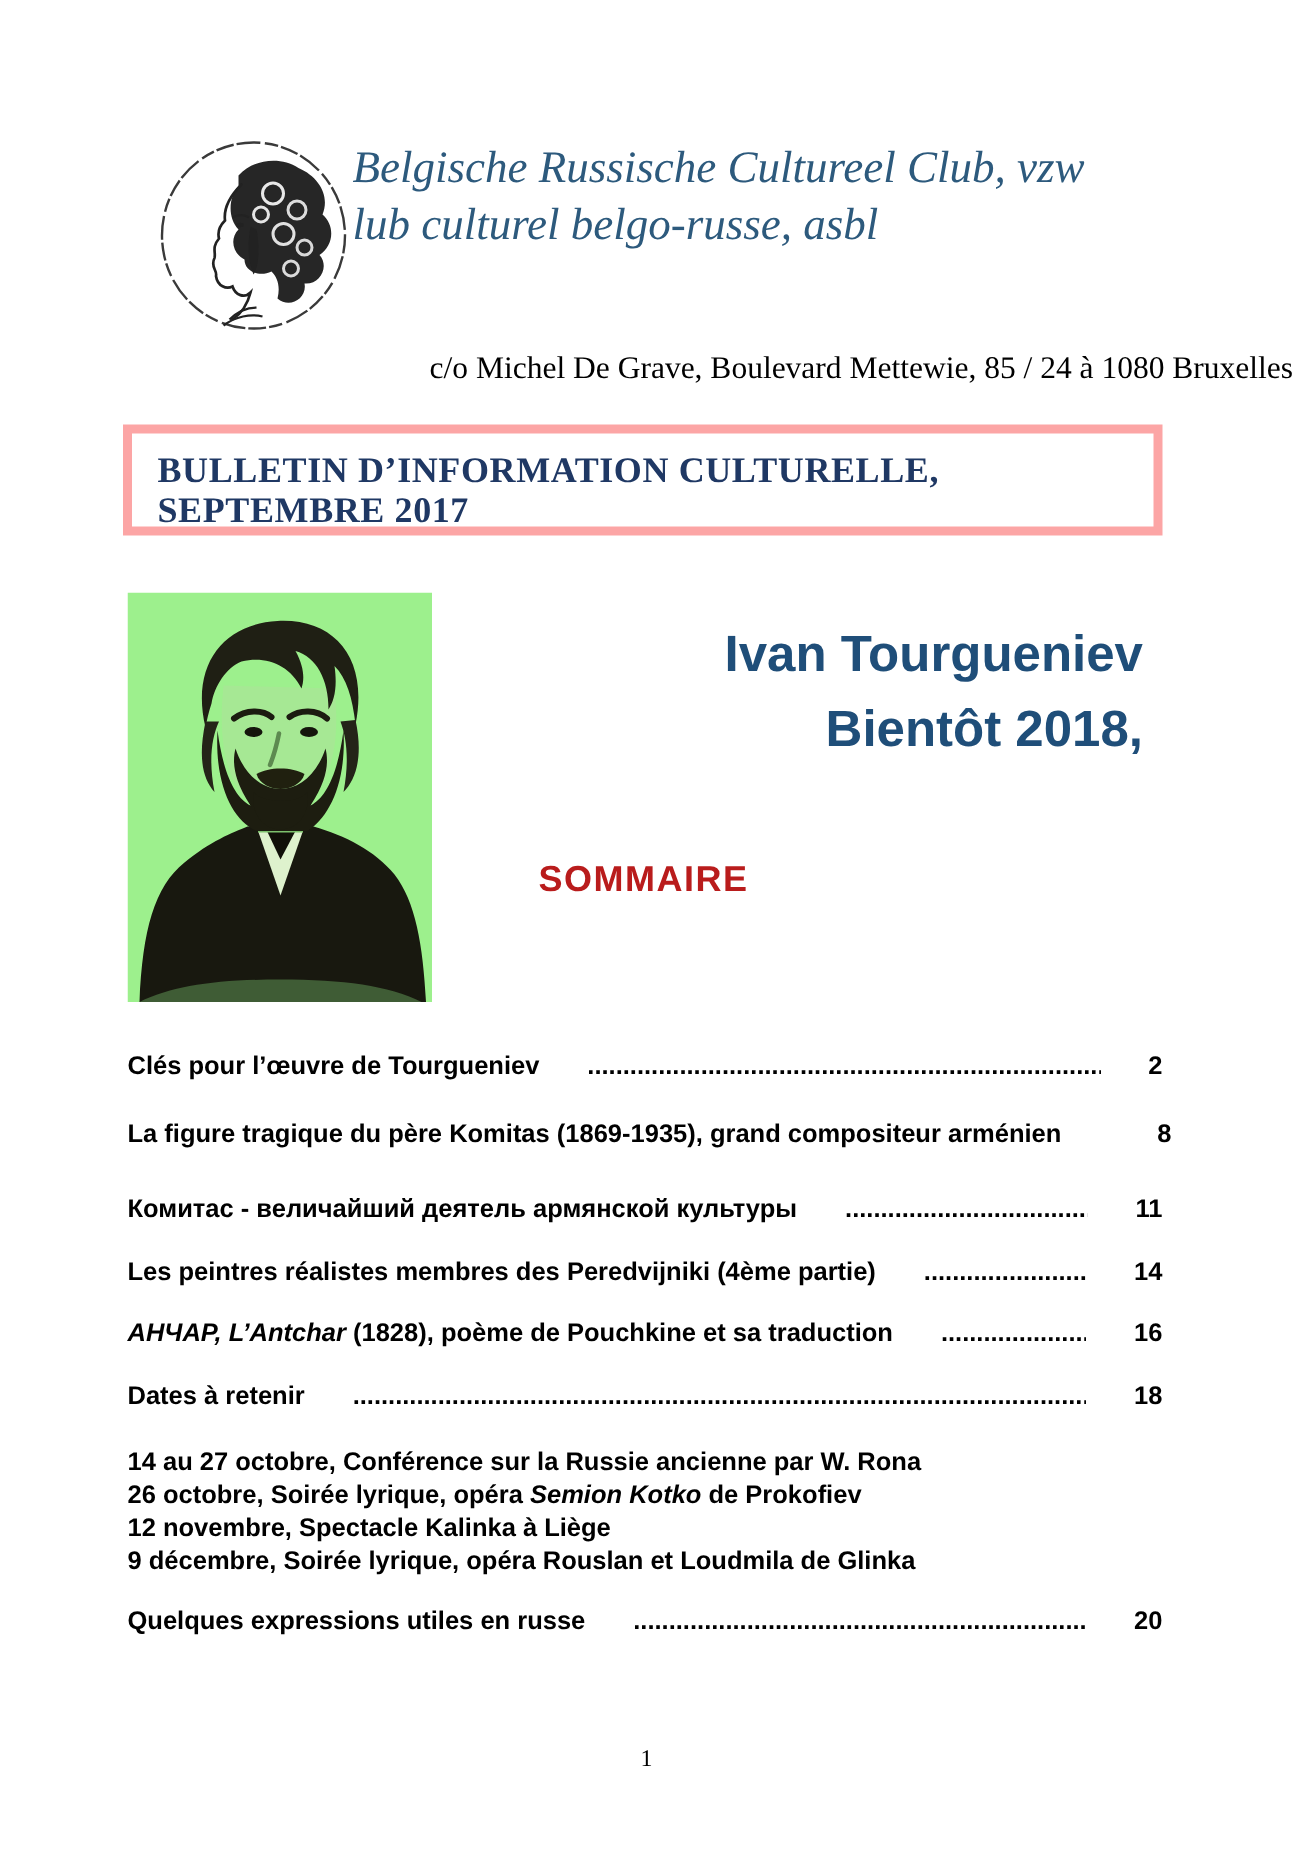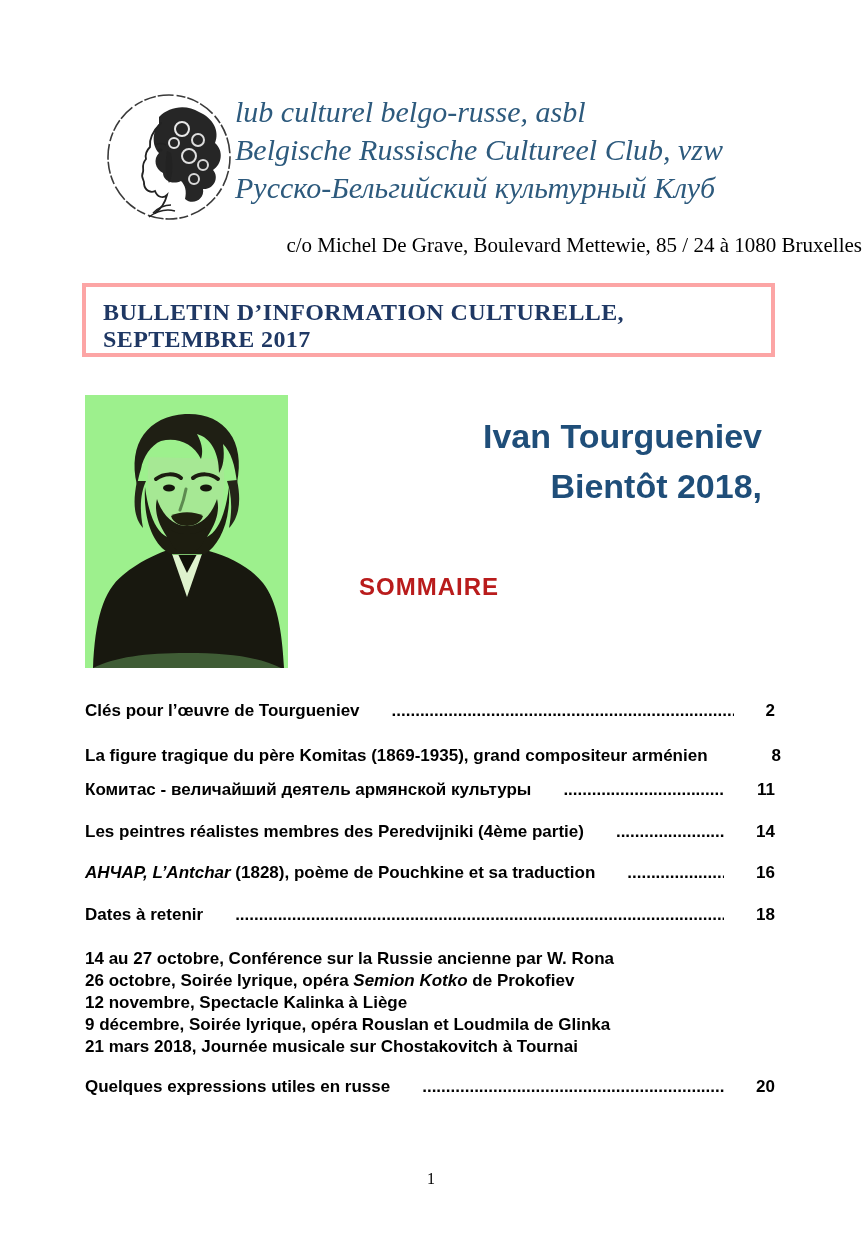--- a/index.html
+++ b/index.html
@@ -14,21 +14,21 @@
   .club-line { font-family:"Liberation Serif", serif; font-style:italic; font-size:30px;
                line-height:38px; color:#2d5a7d; white-space:nowrap; }
   .founded { font-family:"Liberation Serif", serif; font-size:18px; line-height:26px;
              color:#000; margin-top:2px; }
 
   
   .address { margin-top:10px; text-align:right; font-family:"Liberation Serif", serif;
              font-size:21px; line-height:24px; color:#000; }
 
   
-  .banner-box { margin:26px 87px 0 82px; height:74px; border:4px solid #fca5a5;
+  .banner-box { margin:26px 87px 0 82px; height:74px; border:6px solid #fca5a5;
                 padding:12px 0 0 17px; }
   .banner-text { font-family:"Liberation Serif", serif; font-weight:bold; font-size:24px;
                  color:#1f3864; letter-spacing:0.4px; white-space:pre-wrap; }
 
   
   .feature { display:flex; margin:38px 0 0 85px; }
   .portrait { width:203px; height:273px; flex:0 0 203px; }
   .feature-right { flex:1; padding-right:60px; }
   .feature-title { padding:16px 40px 0 60px; text-align:right; font-weight:bold;
                    font-size:34px; line-height:50px; color:#1f4e79; }
@@ -36,21 +36,21 @@
                       letter-spacing:1px; color:#b91c1c; }
 
   
   .toc { margin:32px 87px 0 85px; font-weight:bold; font-size:17px; color:#000; }
   .toc-row { display:flex; align-items:baseline; height:22px; line-height:22px;gap:32px; }
   .toc-label { white-space:nowrap; }
   .toc-italic { font-style:italic; }
   .leader { flex:1; min-width:0; overflow:hidden; white-space:nowrap; }
   .toc-page { white-space:nowrap; }
   .mb-a { margin-bottom:23px; }
-  .mb-b { margin-bottom:12px; }
+  .mb-b { margin-bottom:28px; }
   .mb-c { margin-bottom:20px; }
   .mb-d { margin-bottom:19px; }
   .mb-e { margin-bottom:20px; }
   .mb-f { margin-bottom:22px; }
   .events { margin-bottom:18px; }
   .event-line { height:22px; line-height:22px; white-space:nowrap; }
   .event-line i { font-style:italic; }
 
   
   .page-number { margin-top:72px; text-align:center; font-family:"Liberation Serif", serif;
@@ -74,23 +74,22 @@
         <circle cx="91" cy="86" r="5" fill="none" stroke="#dadada" stroke-width="2"></circle>
         <path d="M58,30 C50,38 46,46 47,54 C43,58 42,62 43,66 C38,72 41,75 40,79 C37,85 42,87 41,91 C42,98 48,100 52,98 C54,104 60,106 64,102 C62,110 58,116 52,120" fill="none" stroke="#222222" stroke-width="1.8" stroke-linecap="round"></path>
         <path d="M52,52 C56,50 60,50 63,52" stroke="#222222" stroke-width="1.5" fill="none"></path>
         <ellipse cx="57" cy="57" rx="2.5" ry="1.5" fill="#222222"></ellipse>
         <path d="M64,58 C62,70 62,80 66,90 C70,84 70,70 68,60 Z" fill="#222222"></path>
         <path d="M50,120 C56,114 62,112 68,112" stroke="#222222" stroke-width="1.5" fill="none"></path>
         <path d="M46,124 C54,118 64,116 72,118" stroke="#222222" stroke-width="1.5" fill="none"></path>
       </svg>
     </div>
     <div class="club-names">
+      <div class="club-line">Belgische Russische Cultureel Club, vzw</div>
       <div class="club-line">lub culturel belgo-russe, asbl</div>
-      <div class="club-line">Belgische Russische Cultureel Club, vzw</div>
-      <div class="club-line">Русско-Бельгийский культурный Клуб</div>
     </div>
   </header>
 
   <div class="address">c/o Michel De Grave, Boulevard Mettewie, 85 / 24 à 1080 Bruxelles</div>
 
   <div class="banner-box">
     <span class="banner-text">BULLETIN D’INFORMATION CULTURELLE,  SEPTEMBRE 2017</span>
   </div>
 
   <section class="feature">
@@ -161,21 +160,20 @@
       <span class="toc-label"><i class="toc-italic"></i><span>Dates à retenir</span></span>
       <span class="leader">............................................................................................................................................................................................................................</span>
       <span class="toc-page">18</span>
     </div>
 
     <div class="events">
       <div class="event-line"><span>14 au 27 octobre, Conférence sur la Russie ancienne par W. Rona</span><i></i><span></span></div>
       <div class="event-line"><span>26 octobre, Soirée lyrique, opéra </span><i>Semion Kotko</i><span> de Prokofiev</span></div>
       <div class="event-line"><span>12 novembre, Spectacle Kalinka à Liège</span><i></i><span></span></div>
       <div class="event-line"><span>9 décembre, Soirée lyrique, opéra Rouslan et Loudmila de Glinka</span><i></i><span></span></div>
-      <div class="event-line"><span>21 mars 2018, Journée musicale sur Chostakovitch à Tournai</span><i></i><span></span></div>
     </div>
 
     <div class="toc-row">
       <span class="toc-label"><i class="toc-italic"></i><span>Quelques expressions utiles en russe</span></span>
       <span class="leader">............................................................................................................................................................................................................................</span>
       <span class="toc-page">20</span>
     </div>
 
   </section>
 

